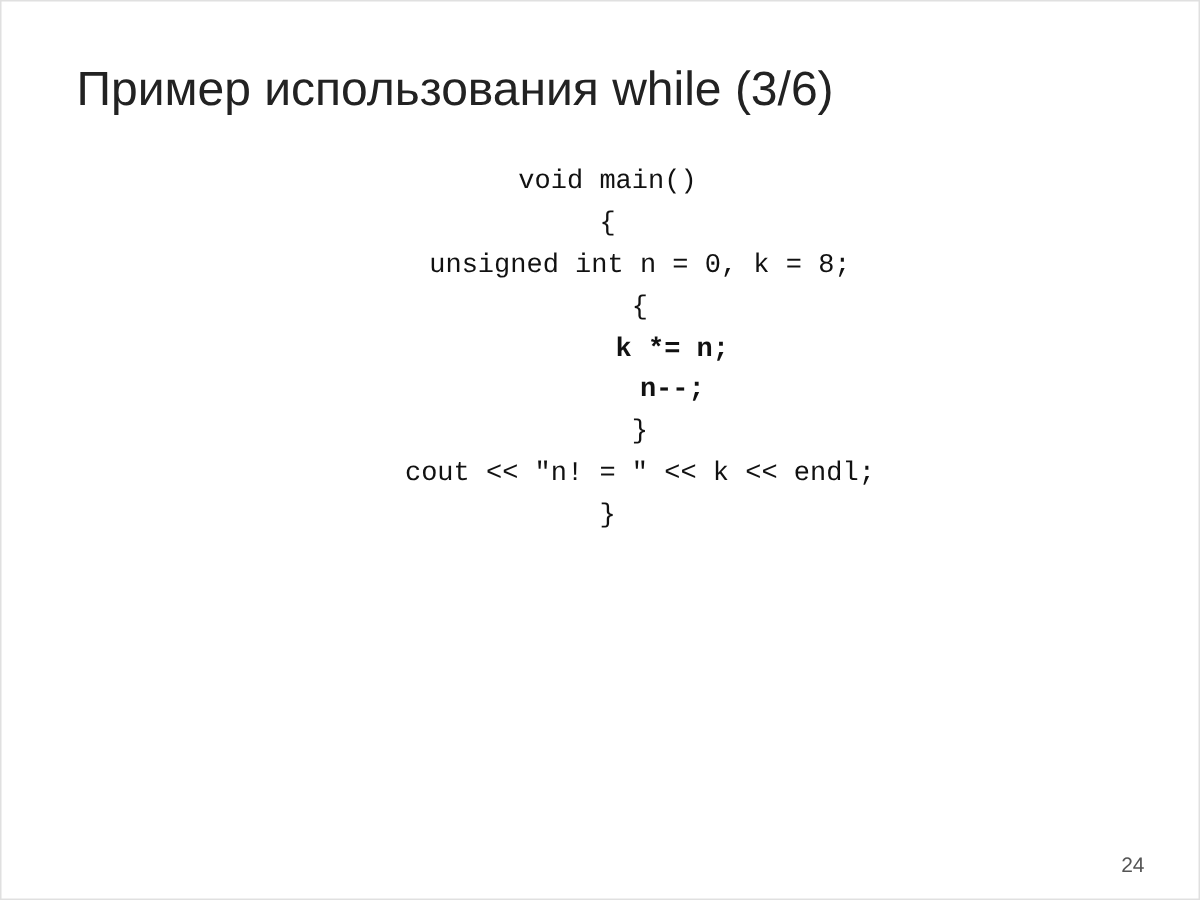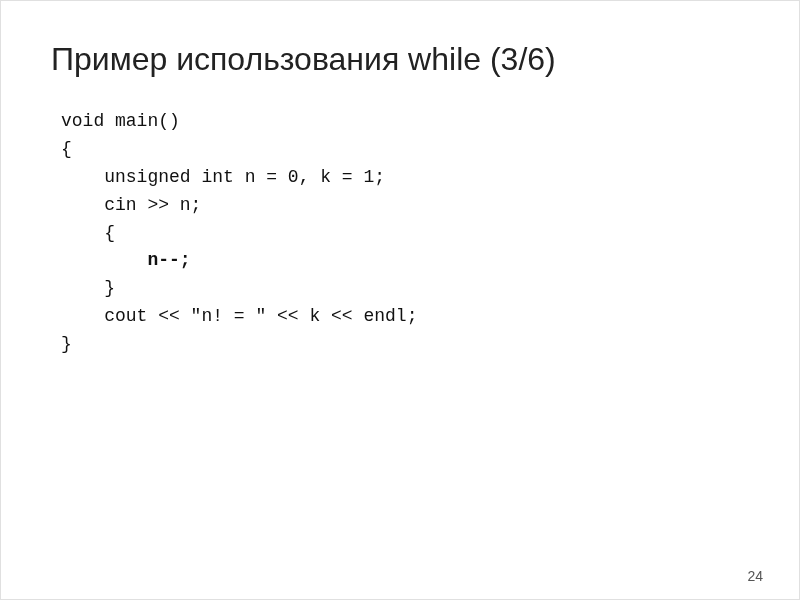--- a/index.html
+++ b/index.html
@@ -36,20 +36,21 @@
     .code-block {
       font-family: 'Courier New', Courier, monospace;
       font-size: 18px;
       color: #111111;
       line-height: 1.55;
       margin-left: 10px;
     }
 
     .code-line {
       white-space: pre;
+      text-align: center;
     }
 
     .code-line.bold {
       font-weight: bold;
     }
 
     .slide-number {
       position: absolute;
       bottom: 15px;
       right: 36px;
@@ -59,24 +60,24 @@
     }
   </style>
 </head>
 <body>
 
 <div class="slide">
   <h1 class="title">Пример использования while (3/6)</h1>
   <div class="code-block" id="code-container">
   <div class="code-line">void main()</div>
       <div class="code-line">{</div>
-      <div class="code-line">    unsigned int n = 0, k = 1;</div>
-      <div class="code-line">    cin &gt;&gt; n;</div>
+      <div class="code-line">    unsigned int n = 0, k = 8;</div>
       <div class="code-line"></div>
       <div class="code-line">    {</div>
+      <div class="code-line bold">        k *= n;</div>
       <div class="code-line bold">        n--;</div>
       <div class="code-line">    }</div>
       <div class="code-line"></div>
       <div class="code-line">    cout &lt;&lt; "n! = " &lt;&lt; k &lt;&lt; endl;</div>
       <div class="code-line">}</div>
     </div>
   <div class="slide-number">24</div>
 </div>
 
 </body></html>

